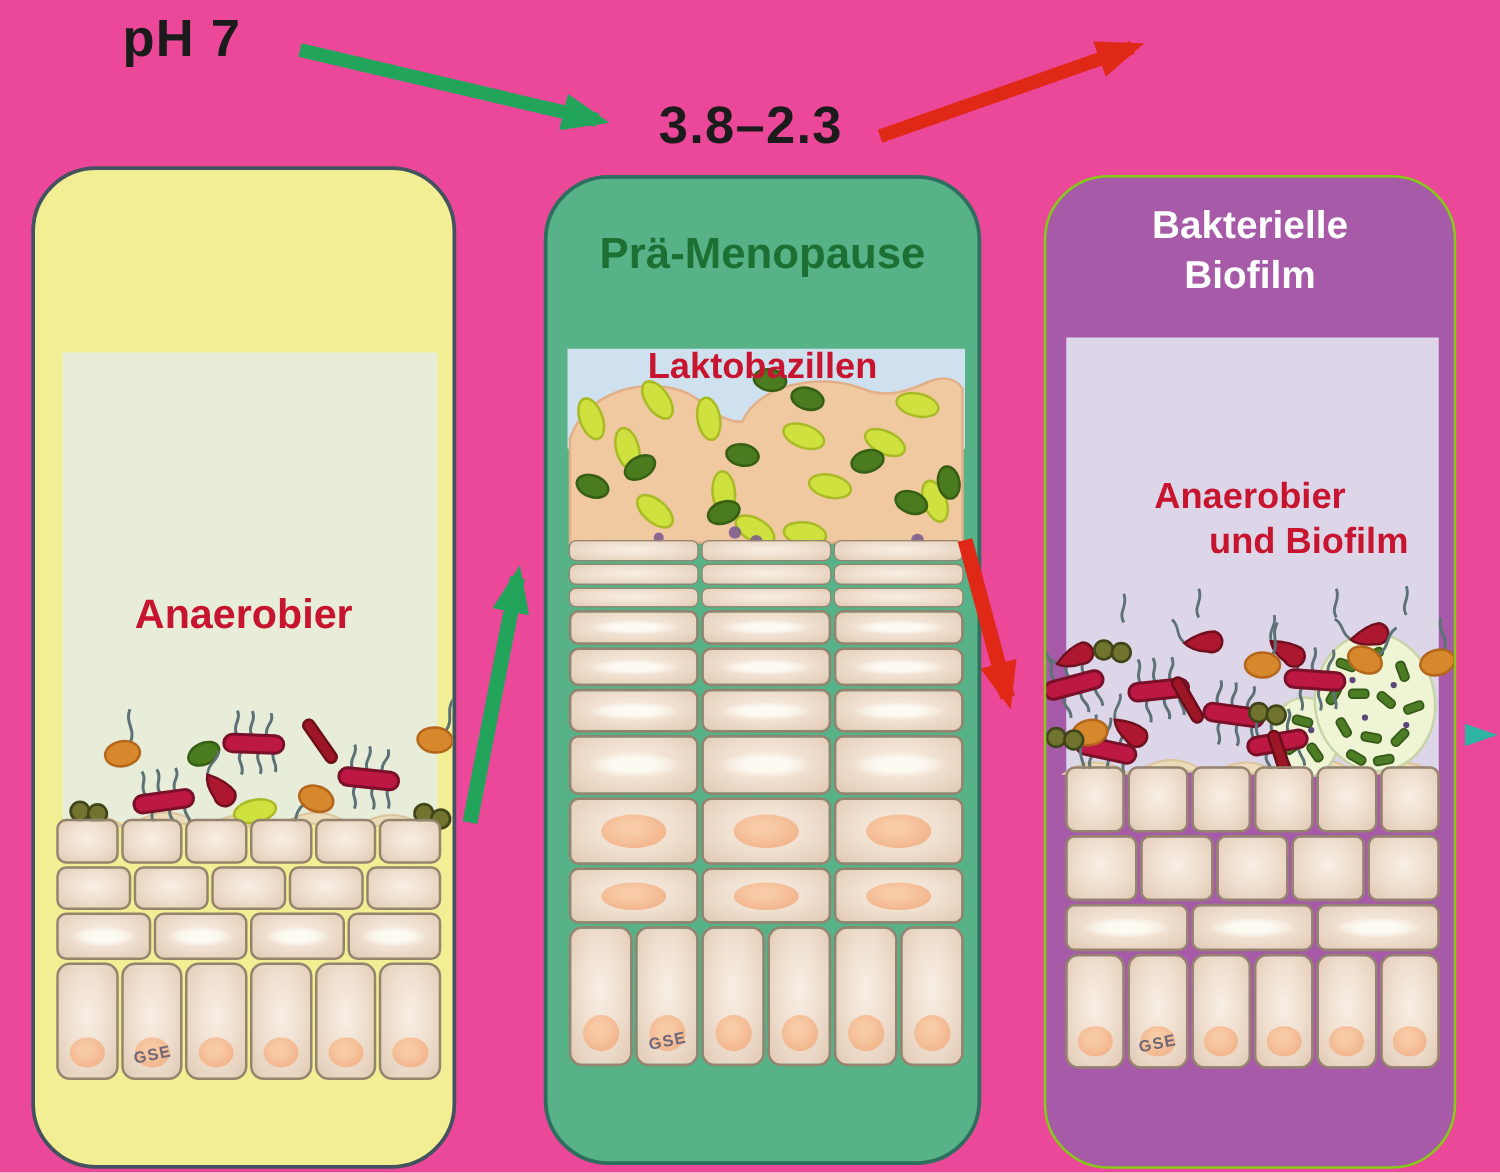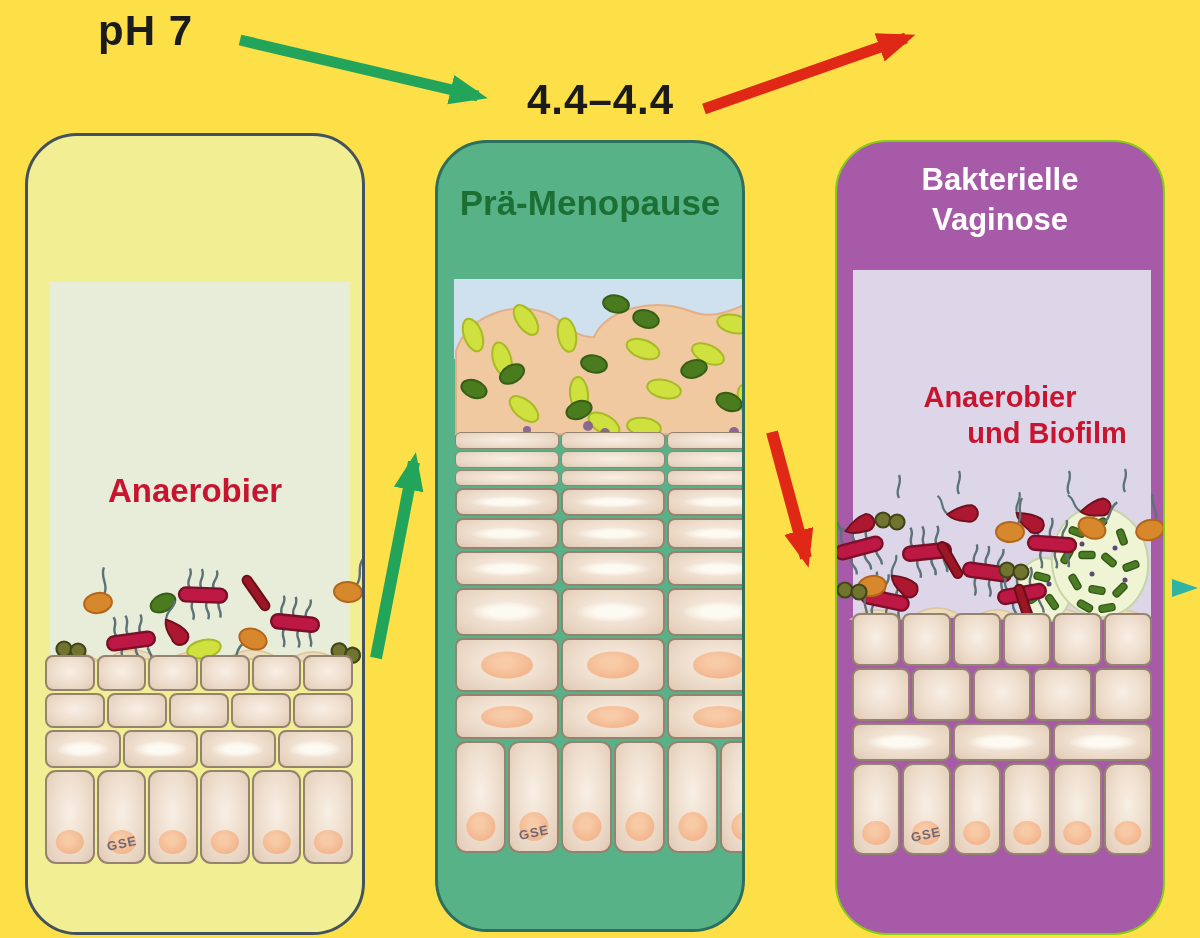--- a/index.html
+++ b/index.html
@@ -1,26 +1,26 @@
 <!DOCTYPE html>
 <html><head>
 <meta charset="utf-8">
 <style>
   html,body{margin:0;padding:0;background:#fdfefd;}
-  .stage{position:relative;width:1200px;height:938px;background:#fde047;overflow:hidden;
+  .stage{position:relative;width:1200px;height:938px;background:#ec4899;overflow:hidden;
          font-family:"Liberation Sans",sans-serif;}
   .ph{position:absolute;font-weight:700;font-size:42px;line-height:1;color:#1b1b1b;letter-spacing:1px;}
   .ph-start{left:98px;top:10px;}
   .ph-mid{left:527px;top:79px;}
   .ph-end{left:955px;top:8px;}
   .overlay{position:absolute;left:0;top:0;width:1200px;height:938px;z-index:6;pointer-events:none;}
 
   .panel{position:absolute;box-sizing:border-box;border-radius:52px;overflow:hidden;}
   .panel-neutral{left:25px;top:133px;width:340px;height:802px;background:#f1ee93;border:3px solid #44525f;}
-  .panel-pre{left:435px;top:140px;width:310px;height:792px;background:#57b287;border:3px solid #2e6e5f;}
+  .panel-pre{left:435px;top:140px;width:350px;height:792px;background:#57b287;border:3px solid #2e6e5f;}
   .panel-bv{left:835px;top:140px;width:330px;height:795px;background:#a65aa7;border:2px solid #84cc16;}
 
   .inner{position:absolute;z-index:1;}
   .inner-neutral{left:22px;top:146px;width:300px;height:376px;background:#e8edda;}
   .inner-blue{left:16px;top:136px;width:318px;height:80px;background:#cfe0ee;}
   .inner-lav{left:16px;top:128px;width:298px;height:348px;background:#dcd6e8;}
 
   .bact-svg{position:absolute;left:0;top:0;z-index:2;}
 
   .p-title,.p-label{position:absolute;left:0;right:0;text-align:center;z-index:4;font-weight:700;}
@@ -98,21 +98,21 @@
       <marker id="mGreen" markerUnits="userSpaceOnUse" markerWidth="42" markerHeight="34" refX="28" refY="17" orient="auto">
         <path d="M0,2 L38,17 L0,32 Z" fill="#22a55b"></path>
       </marker>
       <marker id="mRed" markerUnits="userSpaceOnUse" markerWidth="42" markerHeight="34" refX="28" refY="17" orient="auto">
         <path d="M0,2 L38,17 L0,32 Z" fill="#e02817"></path>
       </marker>
     </defs>
   </svg>
 
   <div class="ph ph-start">pH 7</div>
-  <div class="ph ph-mid">4.4–4.4</div>
+  <div class="ph ph-mid">3.8–2.3</div>
 
   <div class="panel panel-neutral">
     <div class="inner inner-neutral"></div>
     <div class="p-label label-ana">Anaerobier</div>
     <svg class="bact-svg" width="340" height="802" viewBox="0 0 340 802">
       <g>
         <use href="#mound" x="45" y="516"></use>
         <use href="#mound" x="105" y="514"></use>
         <use href="#mound" x="165" y="516"></use>
         <use href="#mound" x="225" y="514"></use>
@@ -164,20 +164,21 @@
           <div class="cell nuc"></div>
           <div class="cell nuc"></div>
           <div class="cell nuc"></div>
       </div>
     </div>
   </div>
 
   <div class="panel panel-pre">
     <div class="inner inner-blue"></div>
     <div class="p-title title-pre">Prä-Menopause</div>
+    <div class="p-label label-lak">Laktobazillen</div>
     <svg class="bact-svg" width="350" height="792" viewBox="0 0 350 792">
       <path d="M18,208 C30,172 74,158 108,170 C126,176 136,196 156,194 C168,166 216,154 252,168 C272,176 288,170 306,162 C318,157 328,161 332,168 L332,291 L18,291 Z" fill="#f1c9a1" stroke="#e2b088" stroke-width="2"></path>
       <g>
         <use href="#chart-ov" transform="translate(35,192) rotate(70)"></use>
         <use href="#chart-ov" transform="translate(64,216) rotate(75)"></use>
         <use href="#chart-ov" transform="translate(88,177) rotate(55)"></use>
         <use href="#chart-ov" transform="translate(129,192) rotate(80)"></use>
         <use href="#chart-ov" transform="translate(141,251) rotate(85)"></use>
         <use href="#chart-ov" transform="translate(86,266) rotate(40)"></use>
         <use href="#chart-ov" transform="translate(205,206) rotate(20)"></use>
@@ -260,21 +261,21 @@
           <div class="cell nuc"></div>
           <div class="cell nuc"></div>
       </div>
     </div>
   </div>
 
   <div class="panel panel-bv">
     <div class="inner inner-lav"></div>
     <div class="p-title title-bv">
       <div>Bakterielle</div>
-      <div>Vaginose</div>
+      <div>Biofilm</div>
     </div>
     <div class="p-label label-bv1">Anaerobier</div>
     <div class="label-bv2">und Biofilm</div>
     <svg class="bact-svg" width="330" height="795" viewBox="0 0 330 795">
       <g>
         <use href="#mound" x="40" y="468"></use>
         <use href="#mound" x="100" y="466"></use>
         <use href="#mound" x="160" y="468"></use>
         <use href="#mound" x="220" y="466"></use>
         <use href="#mound" x="285" y="468"></use>

